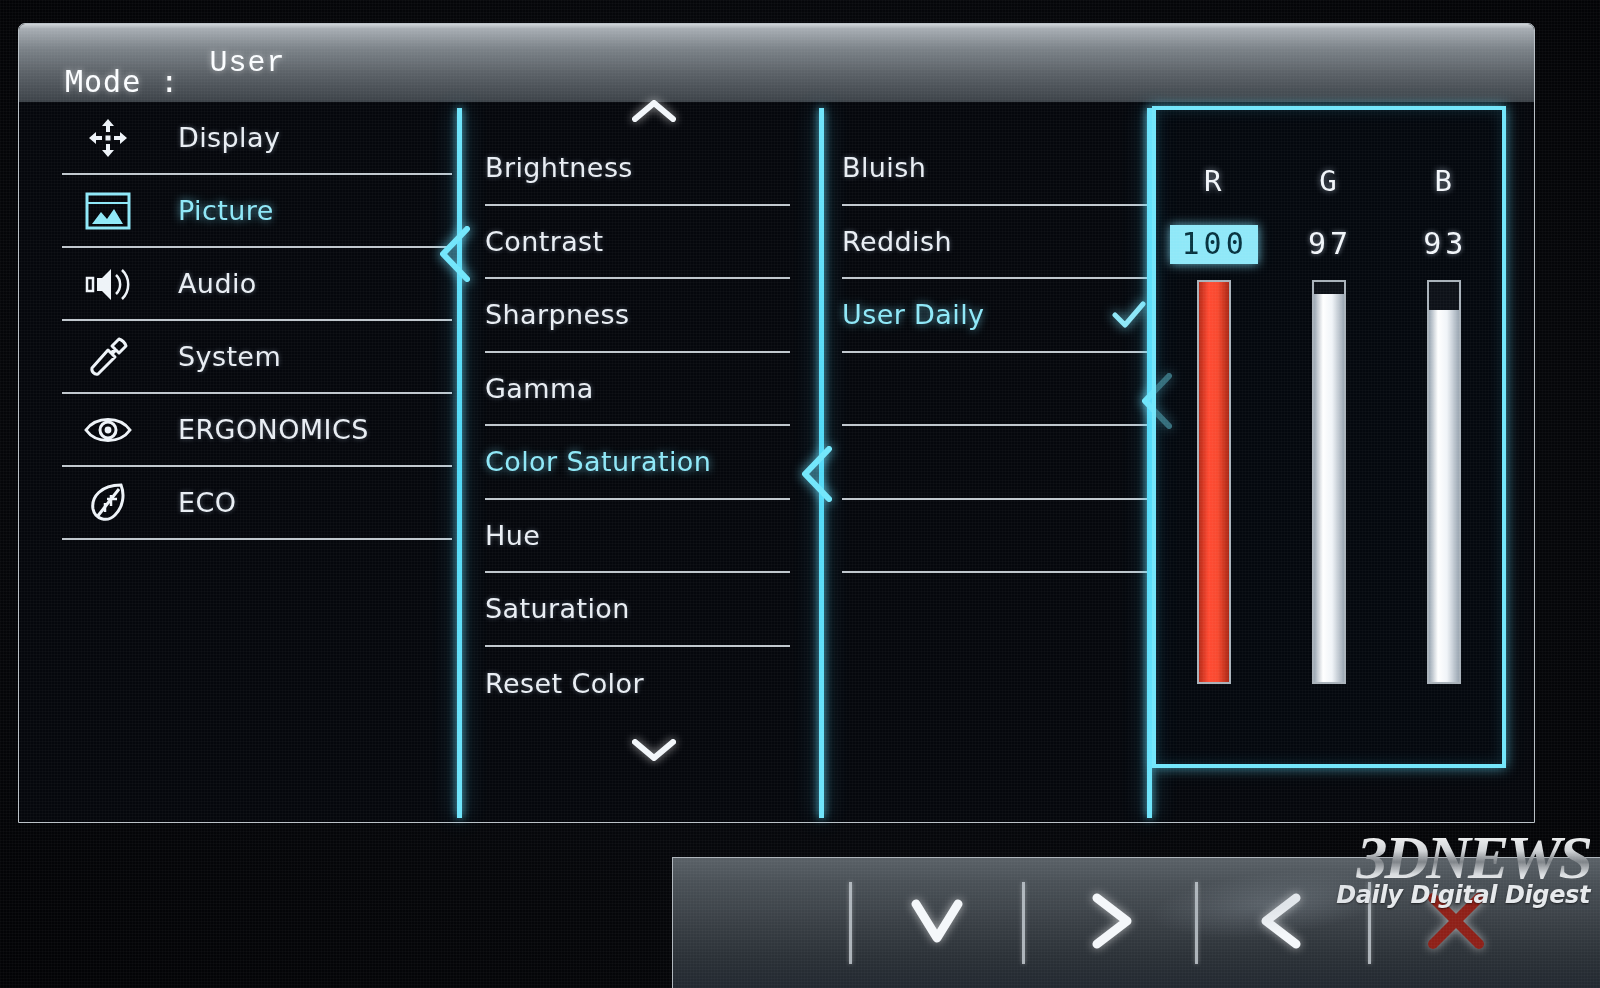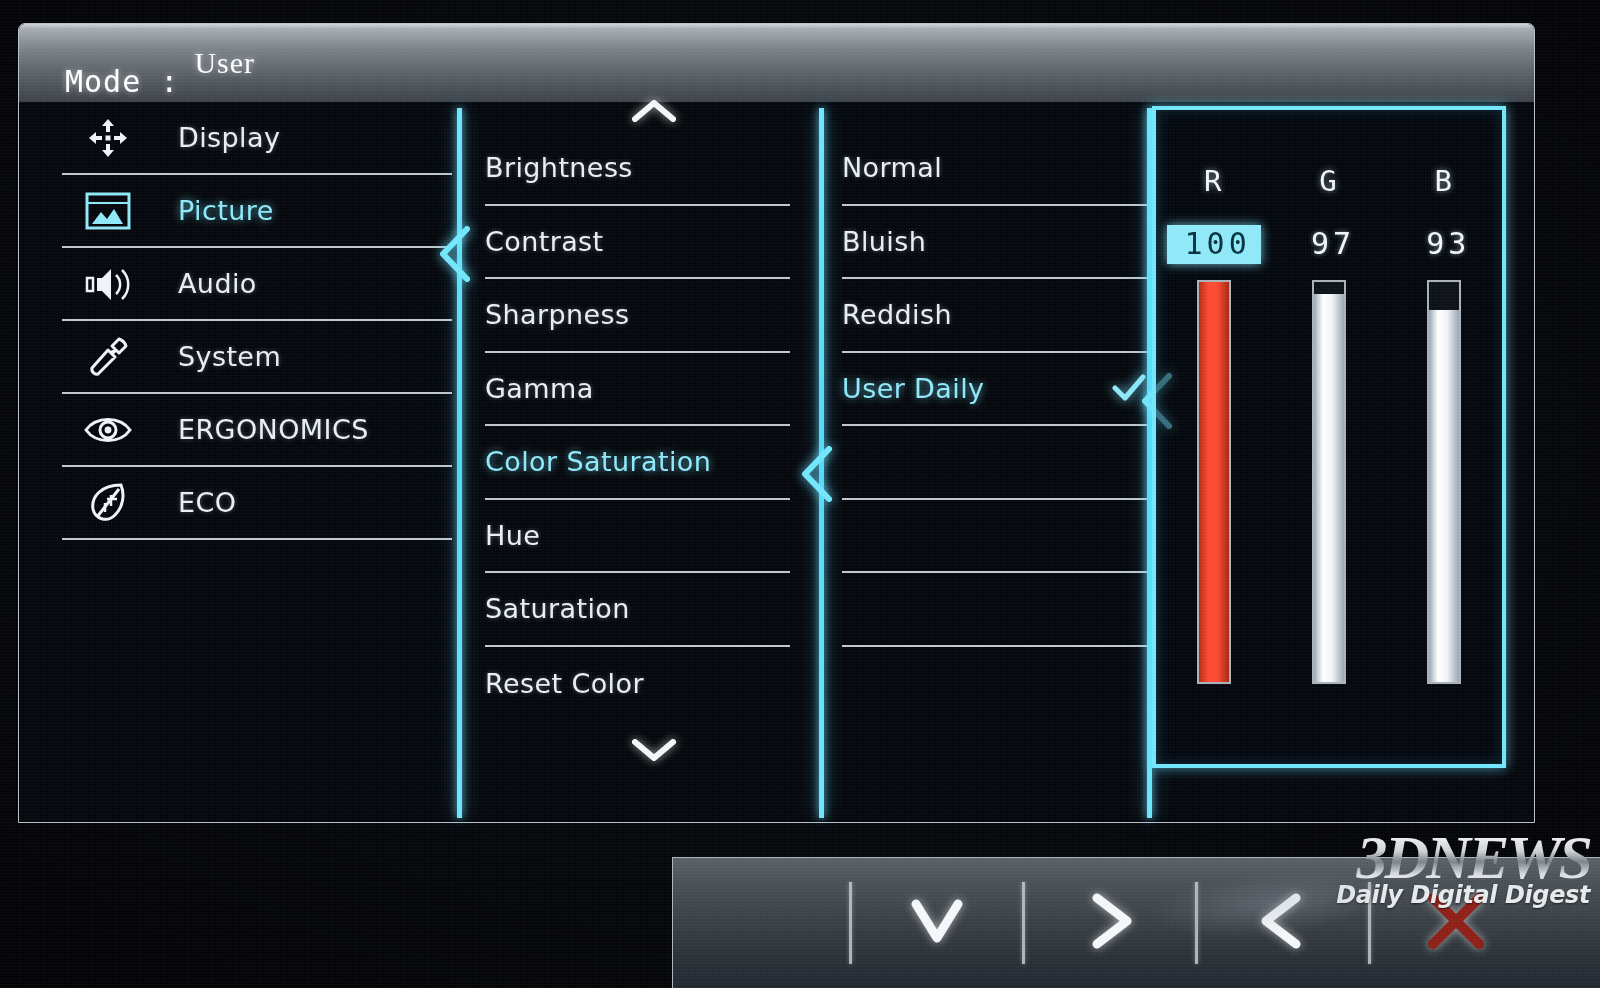--- a/index.html
+++ b/index.html
@@ -37,23 +37,23 @@
     background:linear-gradient(180deg,#cfd4d8 0%,#a7adb3 6%,#7b8288 32%,#5c6268 62%,#484e54 86%,#3c4248 100%);
     display:flex; align-items:center;
   }
   #titlebar .mode-label{
     margin-left:46px; color:#fbfdff; font-size:30px; letter-spacing:1px;
     text-shadow:0 0 6px rgba(255,255,255,.55);
     font-family:"DejaVu Sans Mono", monospace;
     margin-top:37px;
   }
   #titlebar .mode-value{
-    margin-left:15px; color:#fbfdff; font-size:30px; letter-spacing:1px;
+    margin-left:30px; color:#fbfdff; font-size:30px; letter-spacing:1px;
     text-shadow:0 0 6px rgba(255,255,255,.55);
-    font-family:Liberation Serif, serif;
+    font-family:Liberation Mono, monospace;
   }
   #body{ position:relative; height:722px; width:100%; }
 
   
   .col{ position:absolute; top:0; }
   .row{
     position:relative; height:73px;
     display:flex; align-items:center;
     border-bottom:2px solid rgba(226,233,240,.85);
     color:#e9eef4; font-size:27px; letter-spacing:.4px;
@@ -108,21 +108,21 @@
   .rgbcols{ position:absolute; inset:0; display:flex; }
   .rgbcol{ flex:1; position:relative; display:flex; flex-direction:column; align-items:center; }
   .rgblabel{
     margin-top:54px; font-size:29px; color:#f2f6fa; letter-spacing:2px;
     font-family:"DejaVu Sans Mono", monospace;
     text-shadow:0 0 6px rgba(220,235,255,.6);
   }
   .rgbval{
     margin-top:27px; font-size:30px; letter-spacing:4px; color:#f2f6fa;
     font-family:"DejaVu Sans Mono", monospace;
-    padding:4px 10px 5px 18px; line-height:1;
+    padding:4px 10px 5px 12px; line-height:1;
     text-shadow:0 0 5px rgba(220,235,255,.55);
     text-align:right;
   }
   .rgbval.active{
     background:#8fe8f8; color:#06323e; text-shadow:none;
     box-shadow:0 0 10px rgba(130,230,255,.8);
   }
   .bar{
     margin-top:16px; width:34px; height:404px;
     border:2px solid #a9b2ba; background:#0d1118;
@@ -312,23 +312,20 @@
 
       <div class="divider" style="left:800px;"></div>
       <div class="chev" style="left:780px; top:344px;">
         <svg width="34" height="56" viewBox="0 0 34 56">
           <polyline points="30,3 6,28 30,53" fill="none" stroke="#72e6fb" stroke-width="6" stroke-linejoin="round" stroke-linecap="round"></polyline>
         </svg>
       </div>
 
       <div id="col3" class="col" style="top:30px;">
         <div class="row">
-          <span class="lbl">Normal</span>
-        </div>
-        <div class="row">
           <span class="lbl">Bluish</span>
         </div>
         <div class="row">
           <span class="lbl">Reddish</span>
         </div>
         <div class="row sel">
           <span class="lbl">User Daily</span>
           <span class="check">
             <svg width="34" height="30" viewBox="0 0 34 30">
               <polyline points="3,15 13,25 31,4" fill="none" stroke="#8fe8f8" stroke-width="5" stroke-linejoin="round" stroke-linecap="round"></polyline>

